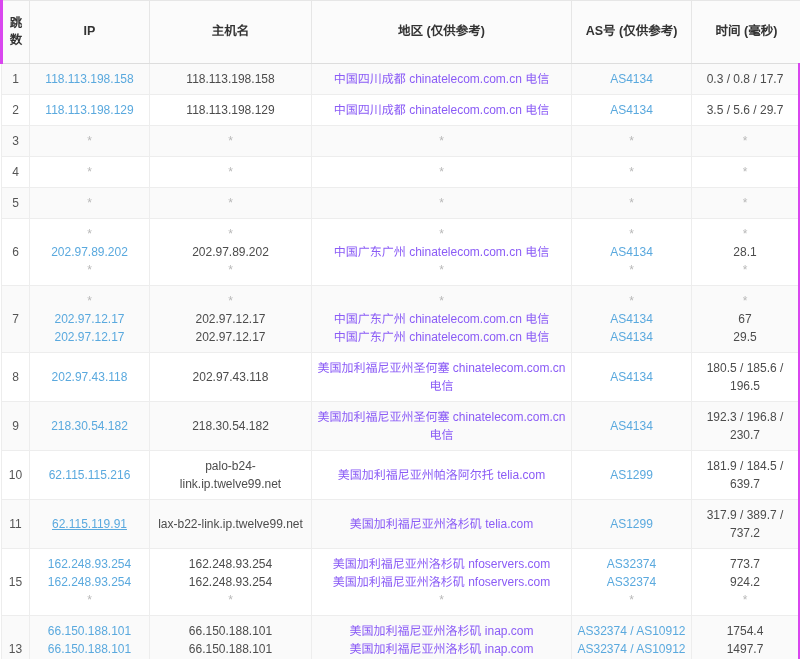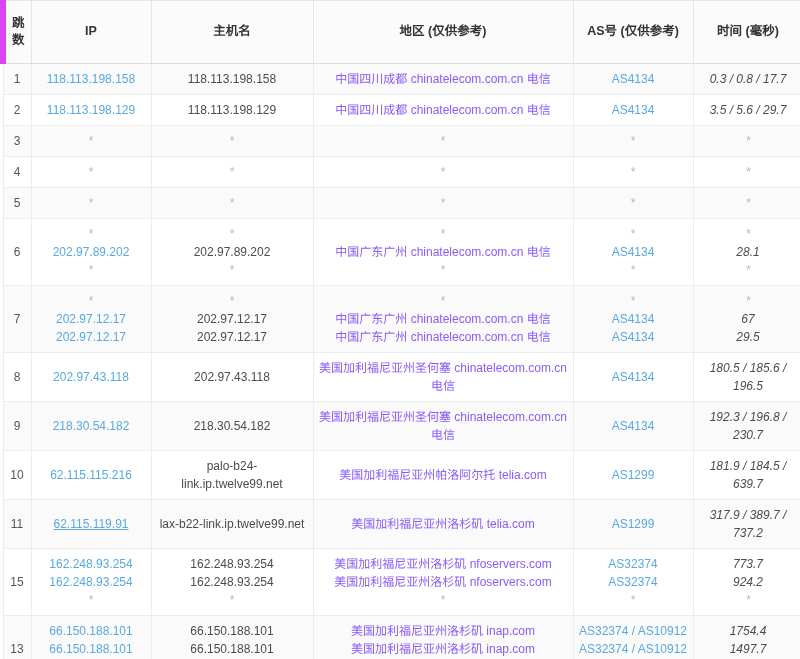--- a/index.html
+++ b/index.html
@@ -44,21 +44,21 @@
     text-align: center;
     vertical-align: middle;
     padding: 8px 7px;
     height: 32px;
     border-right: 1px solid #e6e6e6;
     border-bottom: 1px solid #dddddd;
     border-top: 1px solid #e6e6e6;
     line-height: 1.35;
   }
   table.trace thead th:first-child {
-    border-left: 6px solid #d946ef;
+    border-left: 3px solid #d946ef;
     width: 28px;
     padding: 14px 2px;
     word-break: break-all;
   }
   table.trace thead th:last-child {
     border-right: 1px solid #e6e6e6;
     text-align: center;
   }
 
   table.trace tbody td {
@@ -74,22 +74,21 @@
     overflow-wrap: break-word;
   }
   table.trace tbody td:first-child {
     border-left: 1px solid #ededed;
     color: #555555;
     font-size: 12px;
     padding-left: 2px;
     padding-right: 2px;
   }
   table.trace tbody td:last-child {
-    border-right: 1px solid #d946ef;
-    font-style: italic;
+    border-right: 7px solid #d946ef;
   }
 
   table.trace tbody tr.stripe td {
     background: #fafafa;
   }
   table.trace tbody tr.plain td {
     background: #ffffff;
   }
 
   .cell-lines {

